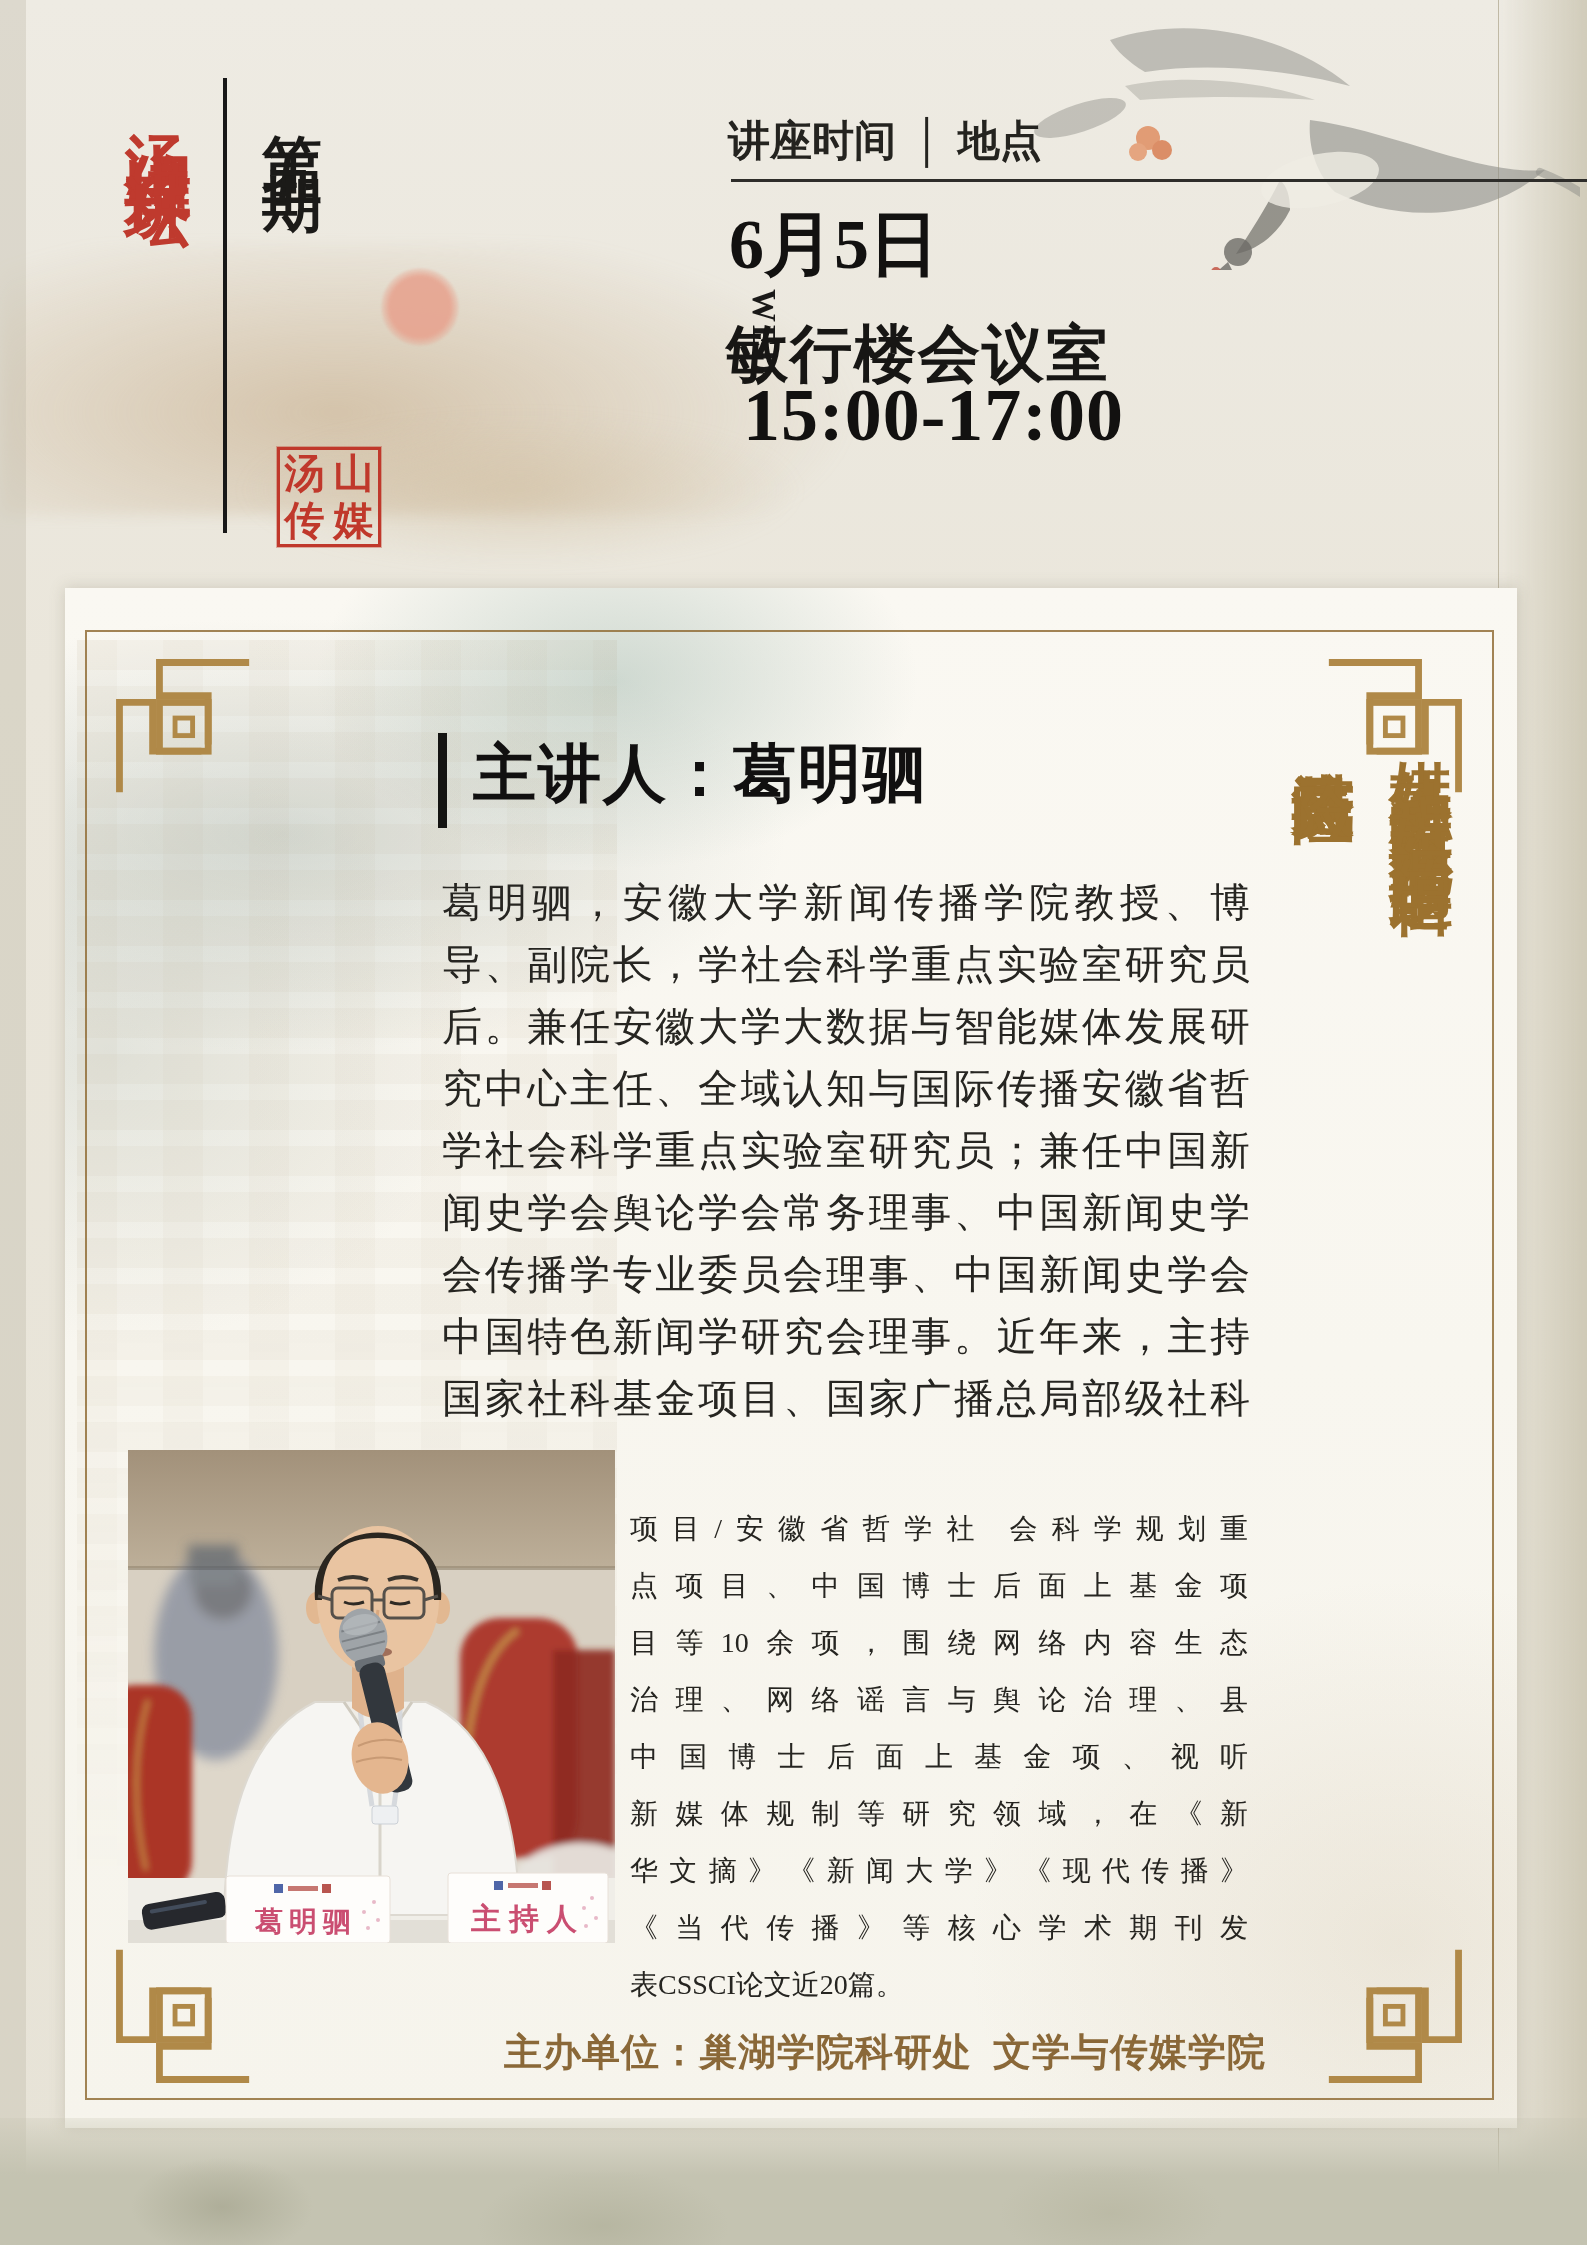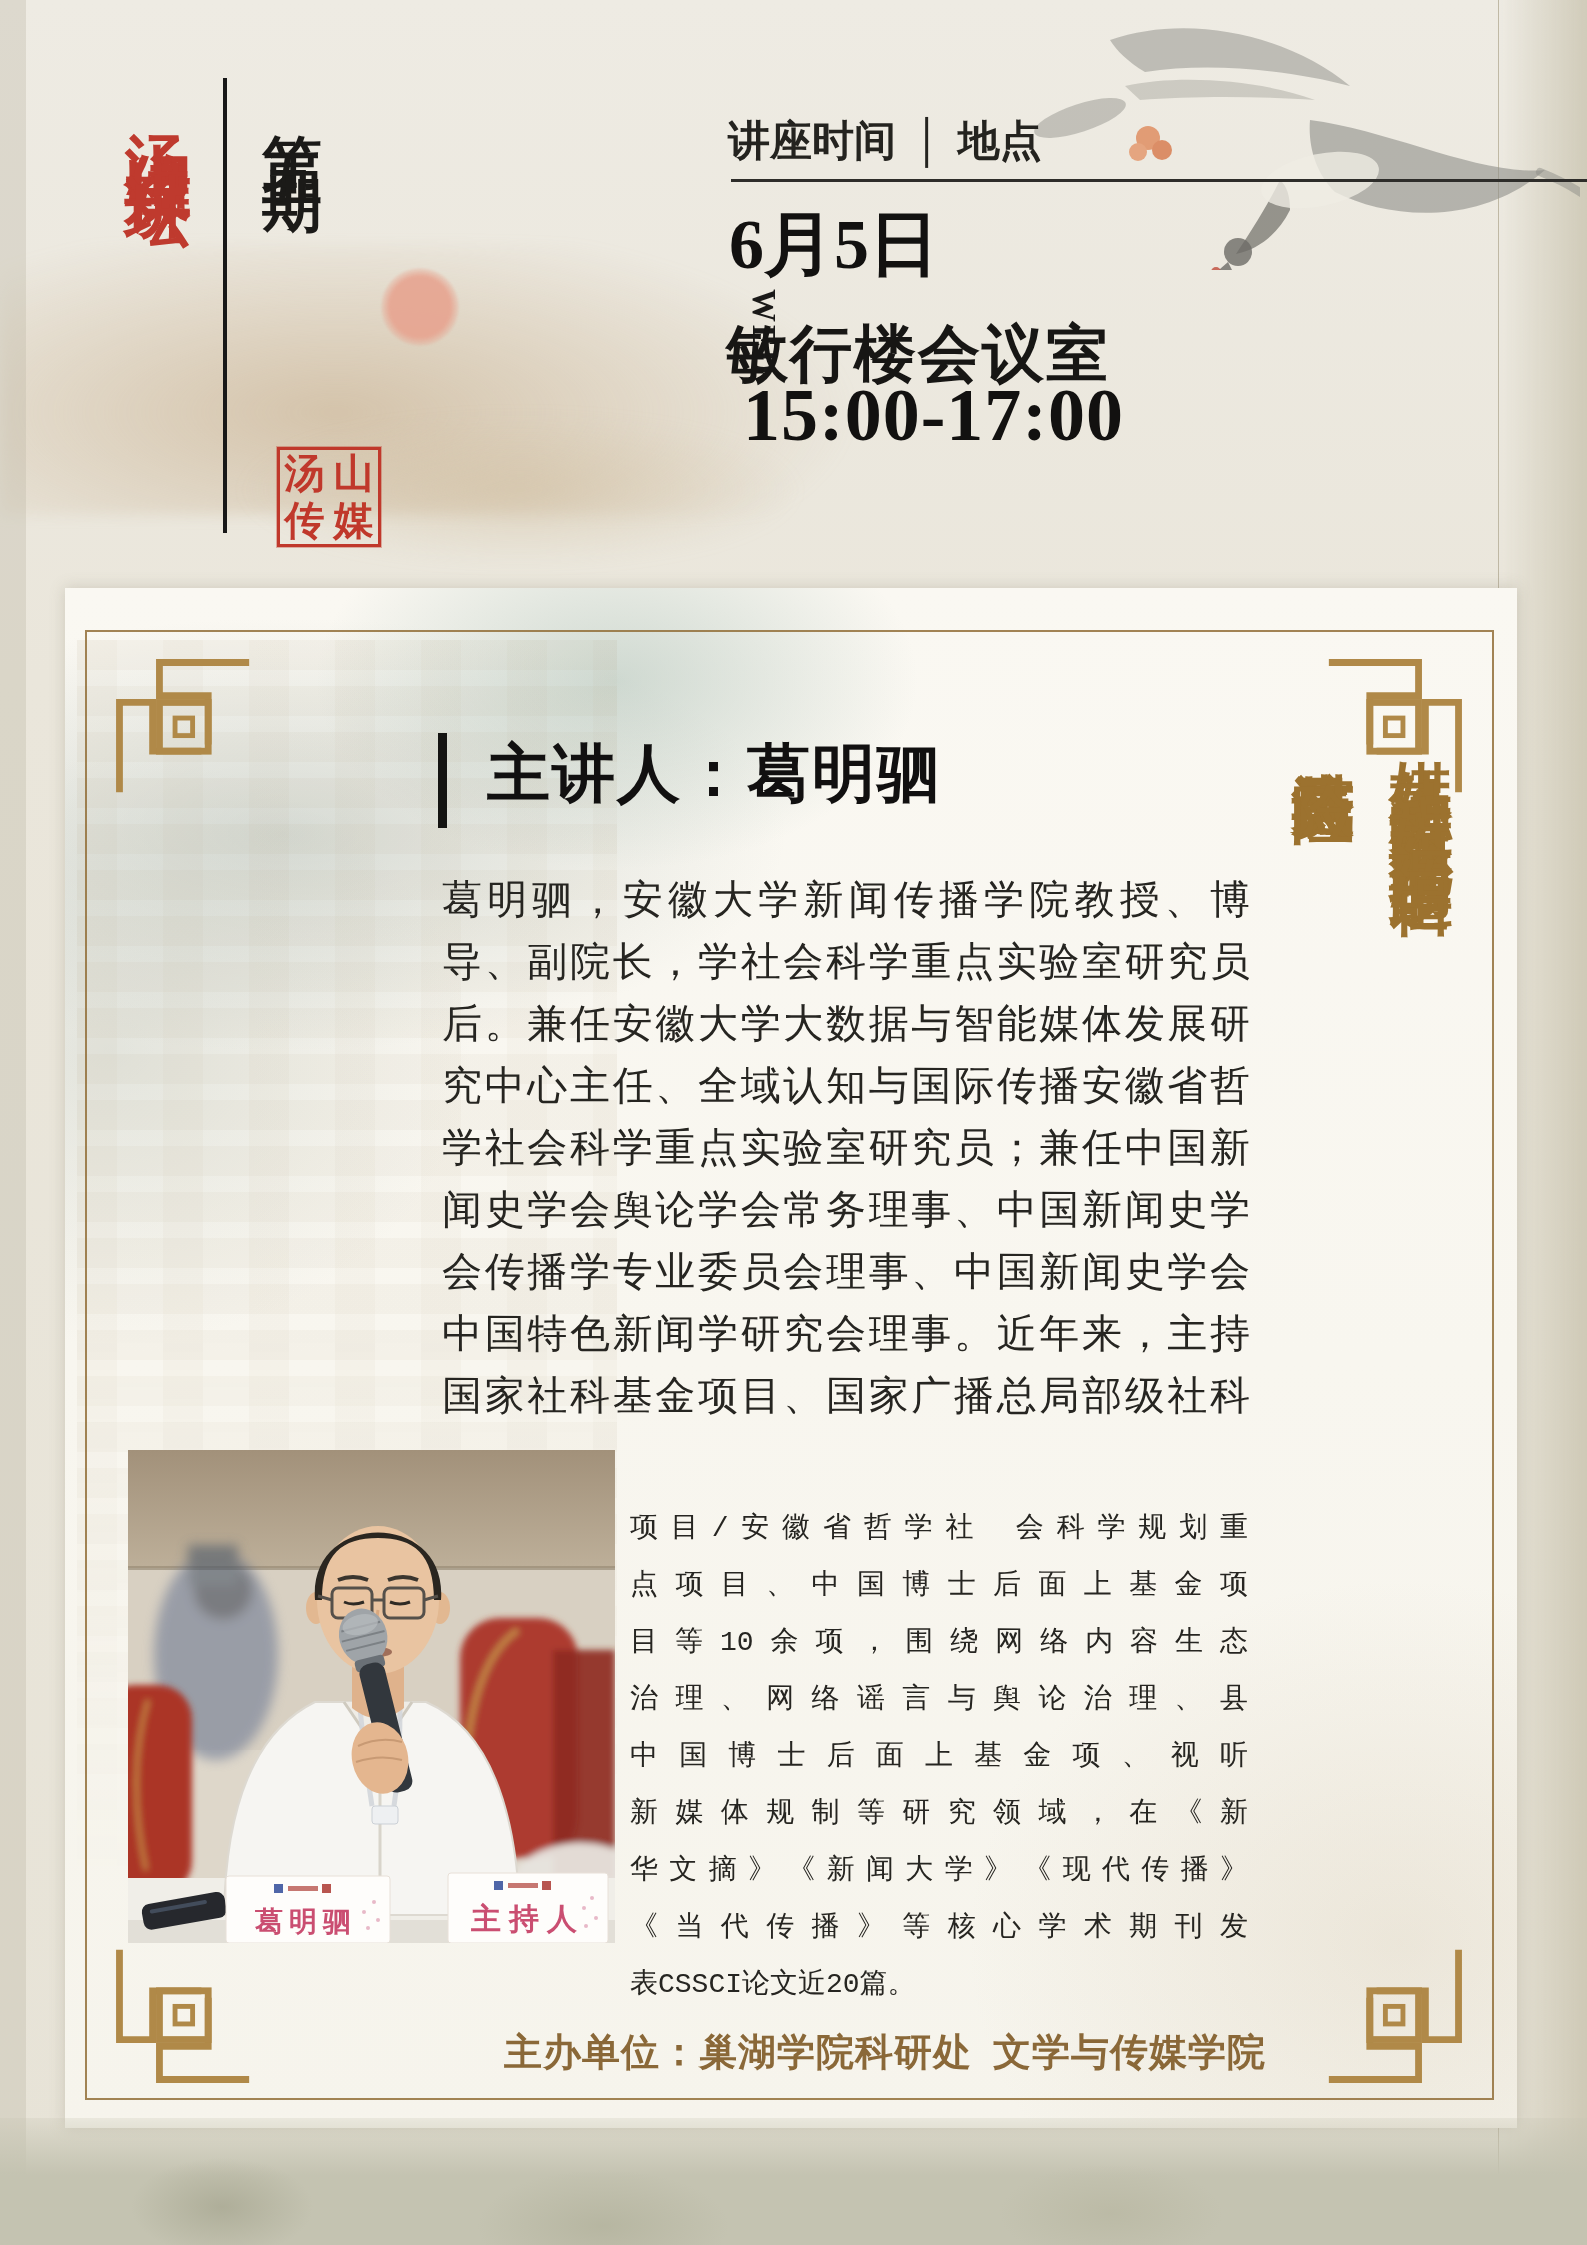--- a/index.html
+++ b/index.html
@@ -71,23 +71,23 @@
     -webkit-mask-image:linear-gradient(180deg,#000 55%,transparent);}
   .gold-border{left:20px;top:42px;width:1405px;height:1466px;
     border:2px solid rgba(146,110,56,.85);}
   .fret{width:156px;height:156px;color:#b08948;}
   .fret.tl{left:34px;top:54px;}
   .fret.tr{left:1258px;top:54px;transform:scaleX(-1);}
   .fret.bl{left:34px;top:1356px;transform:scaleY(-1);}
   .fret.br{left:1258px;top:1356px;transform:scale(-1,-1);}
 
   .speaker-bar{left:373px;top:145px;width:9px;height:95px;background:#141412;}
-  .speaker-heading{left:422px;top:148px;font:700 63px/1.2 var(--sans);color:#111010;letter-spacing:2px;text-align:center;}
-
-  .bio{color:#262521;font-family:Liberation Mono, monospace;}
+  .speaker-heading{left:408px;top:148px;font:700 63px/1.2 var(--sans);color:#111010;letter-spacing:2px;text-align:center;}
+
+  .bio{color:#262521;font-family:Liberation Serif, serif;}
   .bio-line{text-align:justify;text-align-last:justify;white-space:pre-wrap;}
   .bio-full{left:377px;top:284px;width:808px;font-size:40px;line-height:62px;}
   .bio-wrap{left:565px;top:912px;width:618px;font-size:28px;line-height:57px;}
   .bio-wrap .bio-line:last-child{text-align-last:left;}
 
   .photo{left:63px;top:862px;width:487px;height:493px;display:block;}
 
   .vcol{writing-mode:vertical-rl;text-orientation:upright;color:var(--gold);
     font:700 63px/1 var(--sans);}
   .vcol-outer{left:1325px;top:124px;letter-spacing:8px;}

